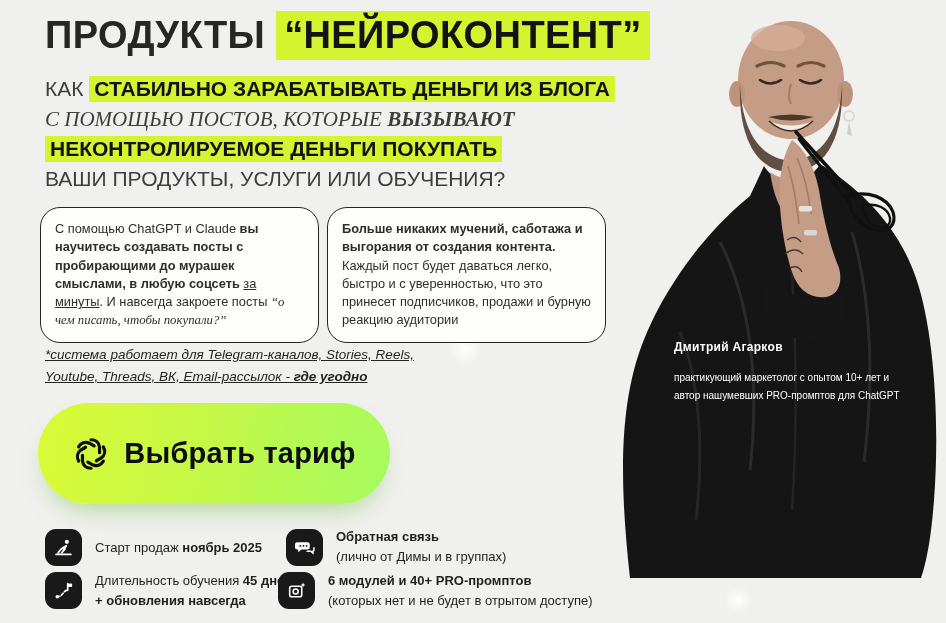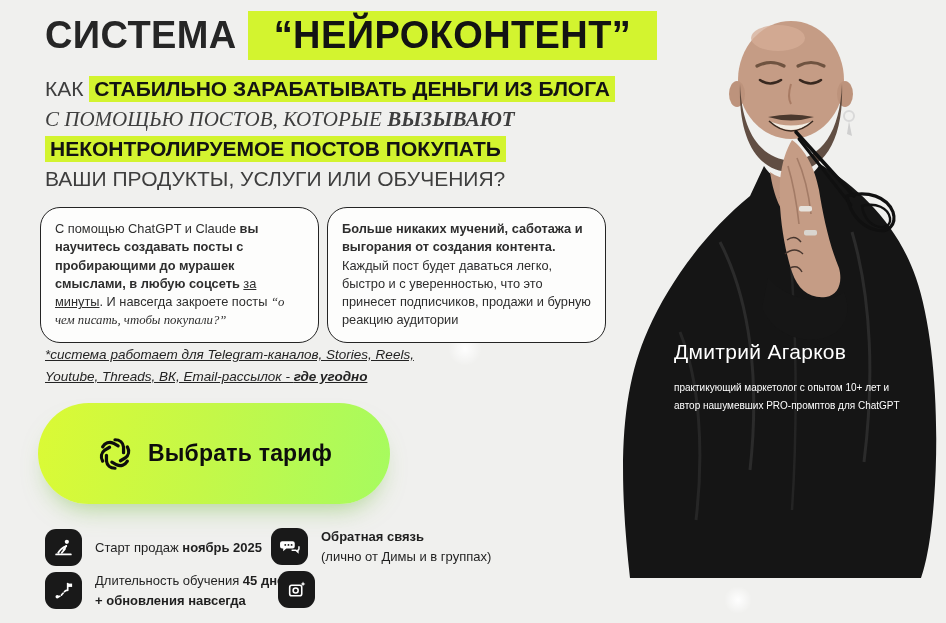--- a/index.html
+++ b/index.html
@@ -5,48 +5,48 @@
   html,body{margin:0;padding:0;background:#e4e4e2;}
   .stage{position:relative;width:946px;height:623px;background:#f0f0ee;overflow:hidden;
          font-family:"Liberation Sans",sans-serif;color:#2c2c2c;}
   .b{font-weight:700;}
   .i{font-style:italic;font-family:Liberation Serif, serif;}
   .u{text-decoration:underline;}
   .hl{background:#d3f42f;color:#131313;padding:2px 6px 3px;box-decoration-break:clone;-webkit-box-decoration-break:clone;}
 
   .title{position:absolute;left:45px;top:10px;margin:0;font-size:38px;line-height:50px;
          font-weight:800;letter-spacing:.4px;color:#262626;white-space:nowrap;}
-  .title .hl{padding:3px 26px 4px;}
+  .title .hl{padding:3px 8px 4px;}
 
   .subtitle{position:absolute;left:45px;top:74px;font-size:21px;line-height:30px;color:#3e3e3e;white-space:nowrap;}
   .subtitle .hl{font-weight:700;padding:1px 5px 2px;}
 
   .card{position:absolute;top:207px;width:279px;box-sizing:border-box;background:#fdfdfc;
         border:1.5px solid #242424;border-radius:20px;padding:12px 14px;
         font-size:12.8px;line-height:1.43;color:#2e2e2e;}
   .card1{left:40px;}
   .card2{left:327px;}
 
   .footnote{position:absolute;left:45px;top:344px;width:392px;font-size:13.5px;line-height:1.6;
             font-style:italic;color:#242424;text-decoration:underline;}
 
   .cta{position:absolute;left:38px;top:403px;width:352px;height:101px;border:none;cursor:pointer;
        border-radius:52px;display:flex;align-items:center;justify-content:center;gap:14px;
        background:linear-gradient(100deg,#dbfa35 0%,#c4f848 48%,#a6fb5f 100%);
        box-shadow:0 14px 24px -10px rgba(120,190,70,.55);
        font-family:"Liberation Sans",sans-serif;}
-  .cta-label{font-size:23px;font-weight:700;color:#0d0d0d;letter-spacing:.2px;}
+  .cta-label{font-size:29px;font-weight:700;color:#0d0d0d;letter-spacing:.2px;}
 
   .feat{position:absolute;display:flex;align-items:center;gap:13px;}
   .feat-tile{width:37px;height:37px;border-radius:11px;background:#191919;flex:0 0 auto;
              display:flex;align-items:center;justify-content:center;}
   .feat-text{font-size:13px;line-height:1.5;color:#1f1f1f;white-space:nowrap;}
 
   .person{position:absolute;left:674px;top:340px;width:238px;color:#ffffff;z-index:3;}
-  .person-name{font-size:21px;font-weight:400;letter-spacing:.3px;}
+  .person-name{font-size:12px;font-weight:700;letter-spacing:.3px;}
   .person-bio{margin-top:15px;font-size:10px;line-height:1.75;width:228px;white-space:normal;}
 
   .photo{position:absolute;left:600px;top:0;z-index:1;}
 
   .sp{position:absolute;border-radius:50%;z-index:0;
       background:radial-gradient(circle,rgba(255,255,255,.95) 0%,rgba(255,255,255,0) 70%);}
 </style>
 </head>
 <body>
 
@@ -107,28 +107,28 @@
 
     <path d="M168,278 C190,302 224,306 244,292 C252,312 246,332 224,338
              C198,344 172,332 162,308 Z" fill="#161616"></path>
   </svg>
 
   <div class="person">
     <div class="person-name">Дмитрий Агарков</div>
     <div class="person-bio">практикующий маркетолог с опытом 10+ лет и автор нашумевших PRO-промптов для ChatGPT</div>
   </div>
 
-  <h1 class="title"><span>СИСТЕМА</span>
+  <h1 class="title"><span>ПРОДУКТЫ</span>
     <span class="hl">“НЕЙРОКОНТЕНТ”</span>
   </h1>
 
   <div class="subtitle">
     <div><span>КАК </span><span class="hl">СТАБИЛЬНО ЗАРАБАТЫВАТЬ ДЕНЬГИ ИЗ БЛОГА</span></div>
     <div class="i"><span>С ПОМОЩЬЮ ПОСТОВ, КОТОРЫЕ </span><span class="b">ВЫЗЫВАЮТ</span></div>
-    <div><span class="hl">НЕКОНТРОЛИРУЕМОЕ ПОСТОВ ПОКУПАТЬ</span></div>
+    <div><span class="hl">НЕКОНТРОЛИРУЕМОЕ ДЕНЬГИ ПОКУПАТЬ</span></div>
     <div>ВАШИ ПРОДУКТЫ, УСЛУГИ ИЛИ ОБУЧЕНИЯ?</div>
   </div>
 
   <div class="card card1"><span>С помощью ChatGPT и Claude </span><span class="b">вы научитесь создавать посты с пробирающими до мурашек смыслами, в любую соцсеть </span><span class="u">за минуты</span><span>. И навсегда закроете посты </span><span class="i">“о чем писать, чтобы покупали?”</span>
   </div>
   <div class="card card2"><span class="b">Больше никаких мучений, саботажа и выгорания от создания контента.</span><span> Каждый пост будет даваться легко, быстро и с уверенностью, что это принесет подписчиков, продажи и бурную реакцию аудитории</span>
   </div>
 
   <div class="footnote"><span>*система работает для Telegram-каналов, Stories, Reels, Youtube, Threads, ВК, Email-рассылок - </span><span class="b">где угодно</span>
   </div>
@@ -171,21 +171,21 @@
         <path d="M14,9.8 V3.4"></path>
           <path d="M14,3.4 h4.2 v3.2 h-4.2 Z" fill="#fff" stroke="none"></path>
       </svg>
     </div>
     <div class="feat-text">
       <div><span>Длительность обучения </span><span class="b">45 дней</span></div>
       <div><span class="b">+ обновления навсегда</span><span></span></div>
     </div>
   </div>
 
-  <div class="feat" style="left:271px;top:527px;">
+  <div class="feat" style="left:286px;top:527px;align-items:flex-end;">
     <div class="feat-tile">
       <svg width="21" height="21" viewBox="0 0 20 20">
         <path d="M3,5 h10 a2,2 0 0 1 2,2 v3 a2,2 0 0 1 -2,2 h-6 l-3,2.6 v-2.6 h-1 a2,2 0 0 1 -2,-2 v-3 a2,2 0 0 1 2,-2 Z" fill="#fff"></path>
         <circle cx="6" cy="8.5" r=".9" fill="#191919"></circle>
           <circle cx="9" cy="8.5" r=".9" fill="#191919"></circle>
           <circle cx="12" cy="8.5" r=".9" fill="#191919"></circle>
         <path d="M12,13.6 h4 l2,1.8 v-1.8 a1.6,1.6 0 0 0 1,-1.5 v-2.4" fill="none" stroke="#fff" stroke-width="1.4"></path>
       </svg>
     </div>
     <div class="feat-text">
@@ -195,15 +195,19 @@
   </div>
 
   <div class="feat" style="left:278px;top:571px;">
     <div class="feat-tile">
       <svg width="21" height="21" viewBox="0 0 20 20" fill="none" stroke="#fff" stroke-width="1.5">
         <rect x="3.5" y="6" width="11.5" height="10" rx="2"></rect>
         <circle cx="9.2" cy="11" r="2.4"></circle>
         <path d="M16.2,2.4 l.7,1.6 1.6,.7 -1.6,.7 -.7,1.6 -.7,-1.6 -1.6,-.7 1.6,-.7 Z" fill="#fff" stroke="none"></path>
       </svg>
     </div>
+    <div class="feat-text">
+      <div><span></span><span class="b">6 модулей и 40+ PRO-промптов</span></div>
+      <div><span class="b"></span><span>(которых нет и не будет в отрытом доступе)</span></div>
+    </div>
   </div>
 
 </div>
 
 </body></html>

